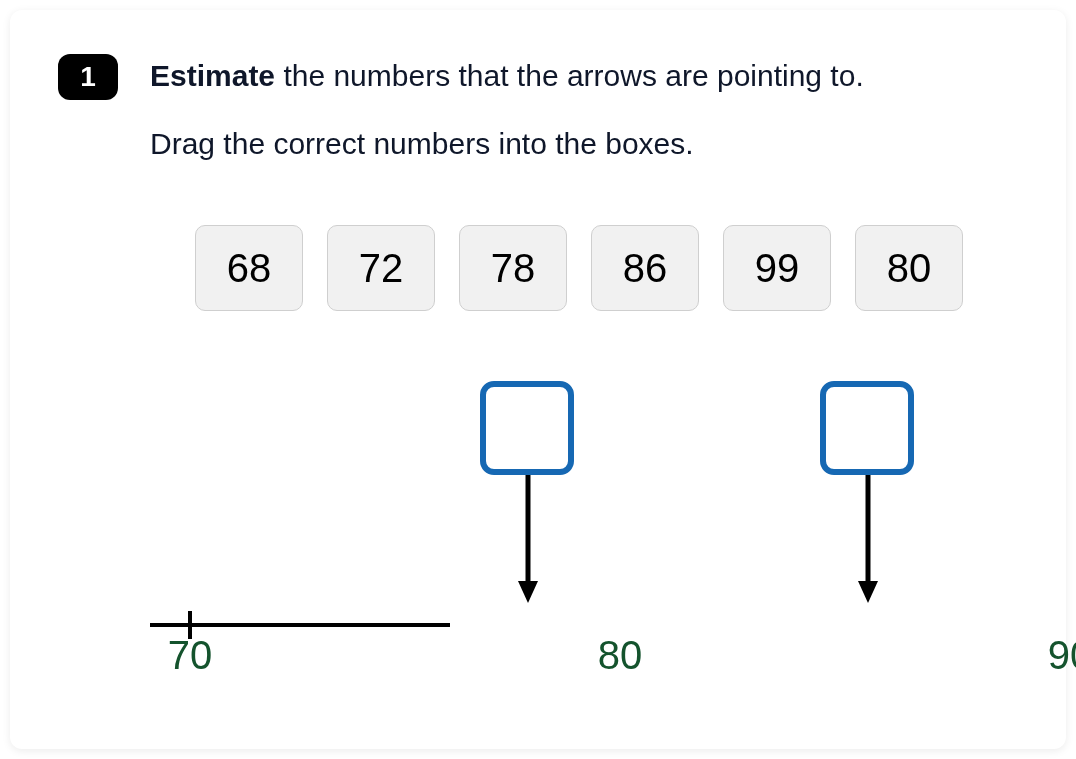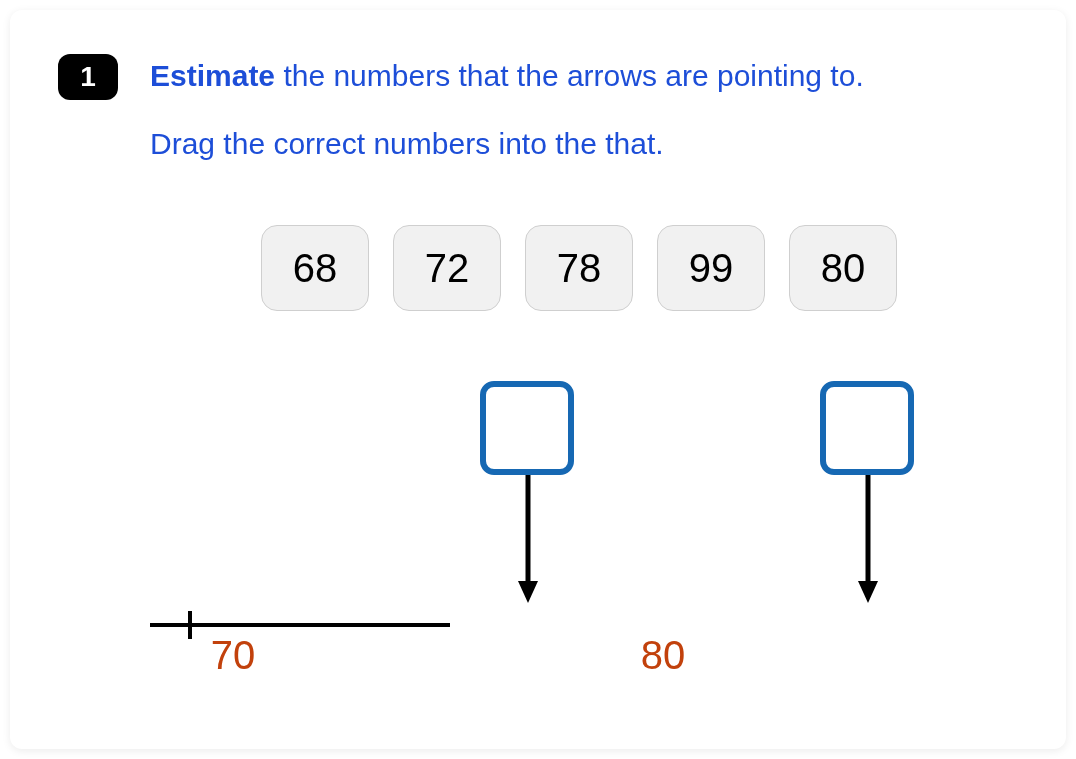--- a/index.html
+++ b/index.html
@@ -36,40 +36,40 @@
       height: 46px;
       display: flex;
       align-items: center;
       justify-content: center;
       flex-shrink: 0;
     }
     .question-text-block {
       flex: 1;
       font-size: 30px;
       line-height: 1.45;
-      color: #1d4ed8;
+      color: #0f172a;
     }
     .question-text-block .line1 {
       margin-bottom: 24px;
     }
     .bold {
       font-weight: bold;
     }
     .choices-row {
       display: flex;
       gap: 24px;
       justify-content: center;
       margin-top: 60px;
       margin-left: 92px;
       margin-right: 10px;
     }
     .choice-tile {
       background: #f1f1f1;
       border: 1px solid #cfcfcf;
-      border-radius: 16px;
+      border-radius: 10px;
       width: 108px;
       height: 86px;
       display: flex;
       align-items: center;
       justify-content: center;
       font-size: 40px;
       color: #000;
       cursor: grab;
       user-select: none;
     }
@@ -93,52 +93,54 @@
     }
     .number-line {
       position: absolute;
       left: 0;
       right: 0;
       top: 230px;
     }
     .label {
       position: absolute;
       font-size: 40px;
-      color: #c2410c;
+      color: #14532d;
       top: 252px;
       transform: translateX(-50%);
-      margin-left: 43px;
     }
   </style>
 </head>
 <body>
 
 <div class="card">
 
   <div class="header-row">
     <div class="question-number">
       <span>1</span>
     </div>
     <div class="question-text-block">
       <div class="line1">
         <span class="bold">Estimate</span><span> the numbers that the arrows are pointing to.</span>
       </div>
-      <div>Drag the correct numbers into the that.</div>
+      <div>Drag the correct numbers into the boxes.</div>
     </div>
   </div>
 
   <div class="choices-row">
     <div class="choice-tile">
         <span>68</span>
       </div>
     <div class="choice-tile">
         <span>72</span>
       </div>
     <div class="choice-tile">
         <span>78</span>
+      </div>
+    <div class="choice-tile">
+        <span>86</span>
       </div>
     <div class="choice-tile">
         <span>99</span>
       </div>
     <div class="choice-tile">
         <span>80</span>
       </div>
   </div>
 
   <div class="diagram-area">

